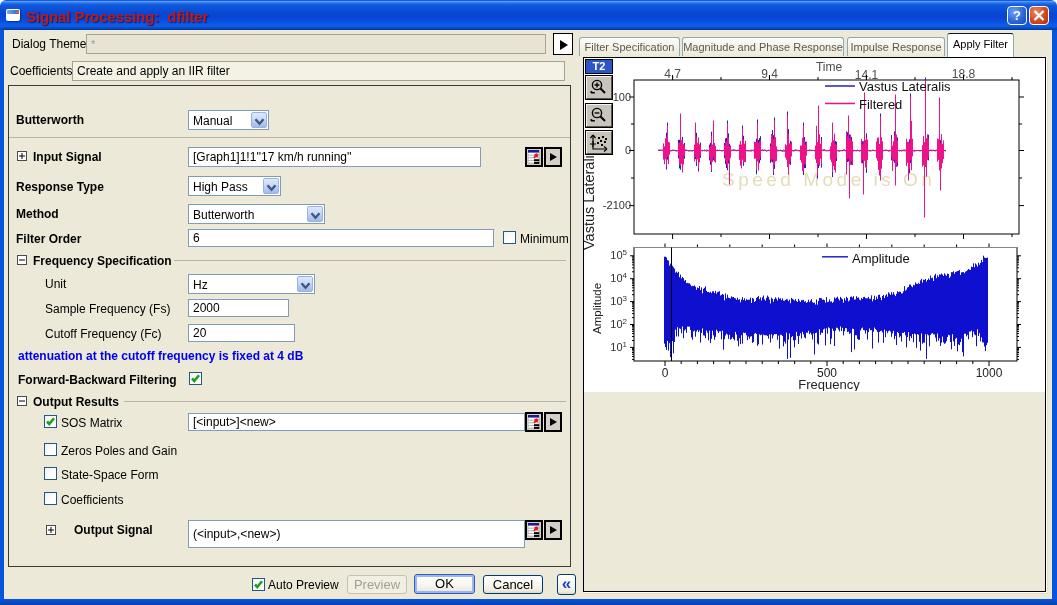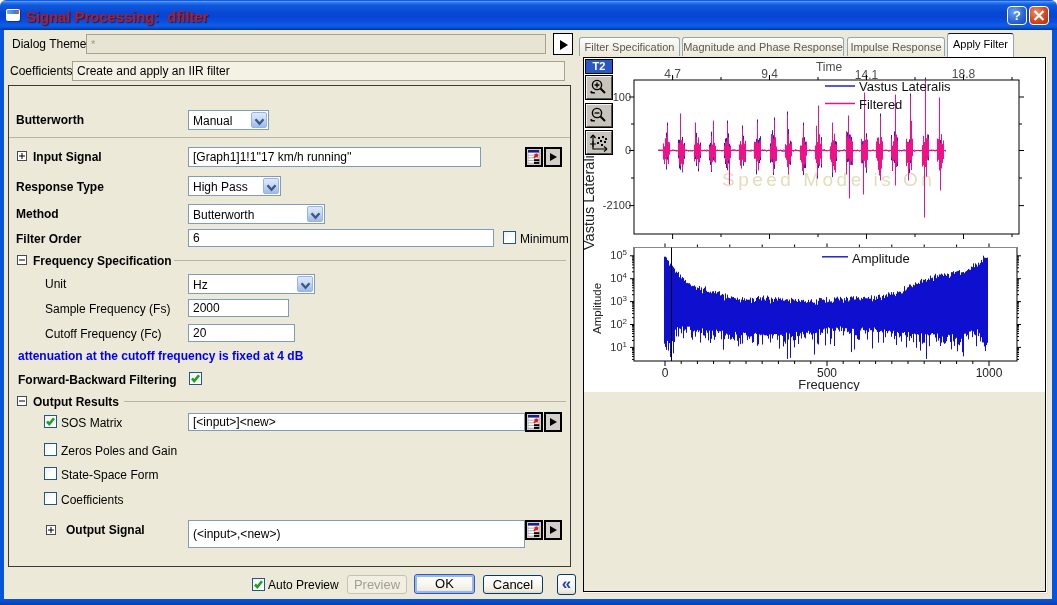--- a/index.html
+++ b/index.html
@@ -211,21 +211,21 @@
 <div class="cb" style="left:44px;top:467px"></div>
 <div class="lbl" style="left:61px;top:468px">State-Space Form</div>
 
 <div class="cb" style="left:44px;top:492px"></div>
 <div class="lbl" style="left:61px;top:493px">Coefficients</div>
 
 <svg class="pbox" style="left:46px;top:525px" width="10" height="10" viewBox="0 0 10 10">
     <rect x="0.5" y="0.5" width="9" height="9" fill="#fff" stroke="#4a4a4a"></rect>
     <path d="M2 5 h6 M5 2 v6" stroke="#000"></path>
   </svg>
-<div class="lbl b" style="left:66px;top:523px">Output Signal</div>
+<div class="lbl b" style="left:74px;top:523px">Output Signal</div>
 <div class="tfield" style="left:188px;top:520px;width:337px;height:28px">
     <span>(&lt;input&gt;,&lt;new&gt;)</span>
   </div>
 <div class="iobtn" style="left:525px;top:520px">
     <svg width="12" height="14" viewBox="0 0 12 14">
       <rect x="0" y="0" width="11" height="13" fill="#fff" stroke="#888" stroke-width="0.5"></rect>
 <rect x="0" y="0" width="11" height="2.6" fill="#1b1b8c"></rect>
 <path d="M0 5.2 h11 M0 7.8 h11 M0 10.4 h6" stroke="#9a9a9a" stroke-width="0.8"></path>
 <rect x="6" y="9.2" width="5.3" height="2" fill="#000"></rect>
       <rect x="6" y="11.9" width="5.3" height="2" fill="#000"></rect>

